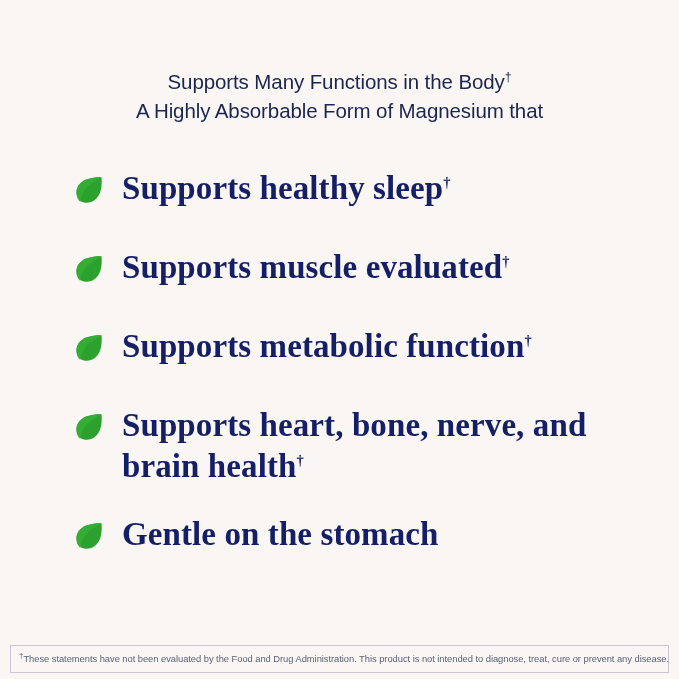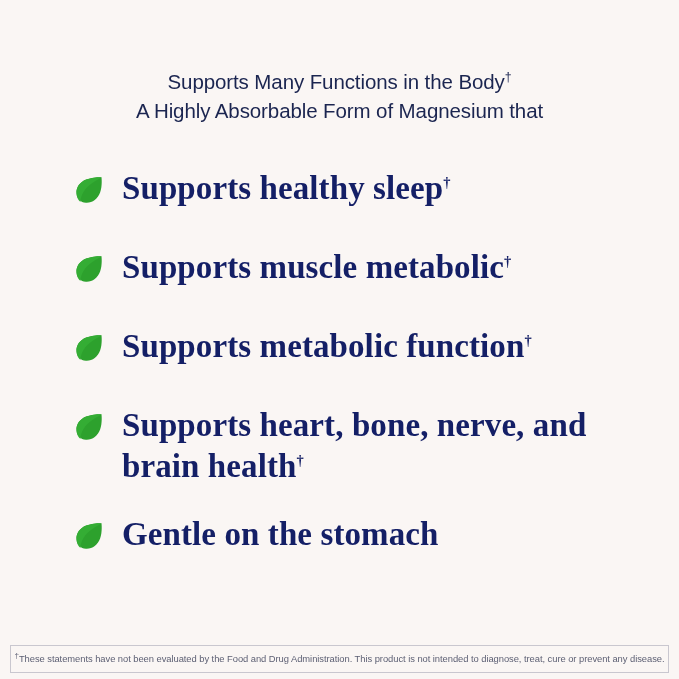--- a/index.html
+++ b/index.html
@@ -97,21 +97,20 @@
     left: 10px;
     top: 645px;
     width: 659px;
     height: 28px;
     box-sizing: border-box;
     border: 1px solid #c9c7cf;
     background: #faf6f4;
     display: flex;
     align-items: center;
     padding: 0 8px;
-    justify-content: center;
   }
   .disclaimer-text {
     font-family: "Liberation Sans", sans-serif;
     font-size: 9.4px;
     line-height: 12px;
     color: #5c5f73;
     letter-spacing: -0.05px;
     white-space: nowrap;
   }
   .disclaimer-text sup {
@@ -142,21 +141,21 @@
       <span class="benefit-text"><span>Supports healthy sleep</span><sup>†</sup></span>
     </li>
 
     <li class="benefit">
       <span class="leaf-wrap">
         <svg viewBox="0 0 30 30" xmlns="http://www.w3.org/2000/svg" aria-hidden="true">
           <path d="M27.5 2.2 C27.5 2.2 19.5 1.6 12.2 4.6 C5.8 7.2 2.1 12.3 2.5 18.3 C2.8 23.6 6.6 27.5 11.9 27.8 C18.2 28.2 23.6 24.3 26.1 17.6 C28.6 10.9 27.5 2.2 27.5 2.2 Z" fill="#2da12d"></path>
           <path d="M27.5 2.2 C24.4 4.4 17.2 7.8 12.4 13.1 C8.2 17.8 6.6 23.4 6.4 27.0 C4.0 25.0 2.6 21.9 2.5 18.3 C2.1 12.3 5.8 7.2 12.2 4.6 C19.5 1.6 27.5 2.2 27.5 2.2 Z" fill="#34ad34"></path>
         </svg>
       </span>
-      <span class="benefit-text"><span>Supports muscle metabolic</span><sup>†</sup></span>
+      <span class="benefit-text"><span>Supports muscle evaluated</span><sup>†</sup></span>
     </li>
 
     <li class="benefit">
       <span class="leaf-wrap">
         <svg viewBox="0 0 30 30" xmlns="http://www.w3.org/2000/svg" aria-hidden="true">
           <path d="M27.5 2.2 C27.5 2.2 19.5 1.6 12.2 4.6 C5.8 7.2 2.1 12.3 2.5 18.3 C2.8 23.6 6.6 27.5 11.9 27.8 C18.2 28.2 23.6 24.3 26.1 17.6 C28.6 10.9 27.5 2.2 27.5 2.2 Z" fill="#2da12d"></path>
           <path d="M27.5 2.2 C24.4 4.4 17.2 7.8 12.4 13.1 C8.2 17.8 6.6 23.4 6.4 27.0 C4.0 25.0 2.6 21.9 2.5 18.3 C2.1 12.3 5.8 7.2 12.2 4.6 C19.5 1.6 27.5 2.2 27.5 2.2 Z" fill="#34ad34"></path>
         </svg>
       </span>
       <span class="benefit-text"><span>Supports metabolic function</span><sup>†</sup></span>

